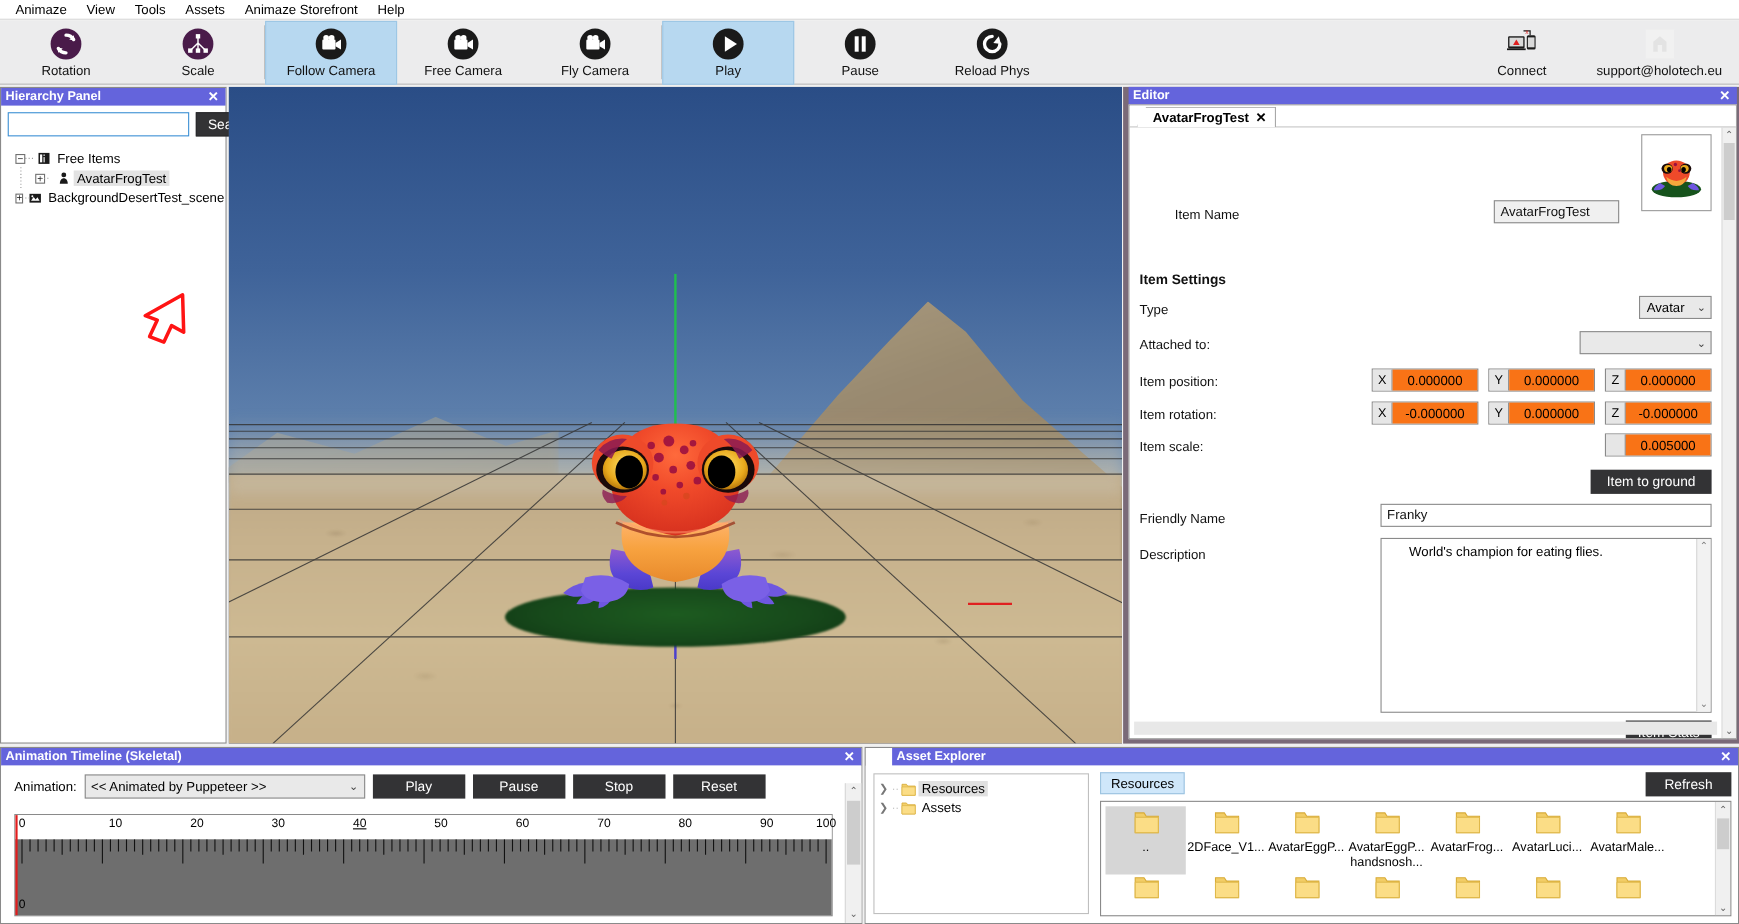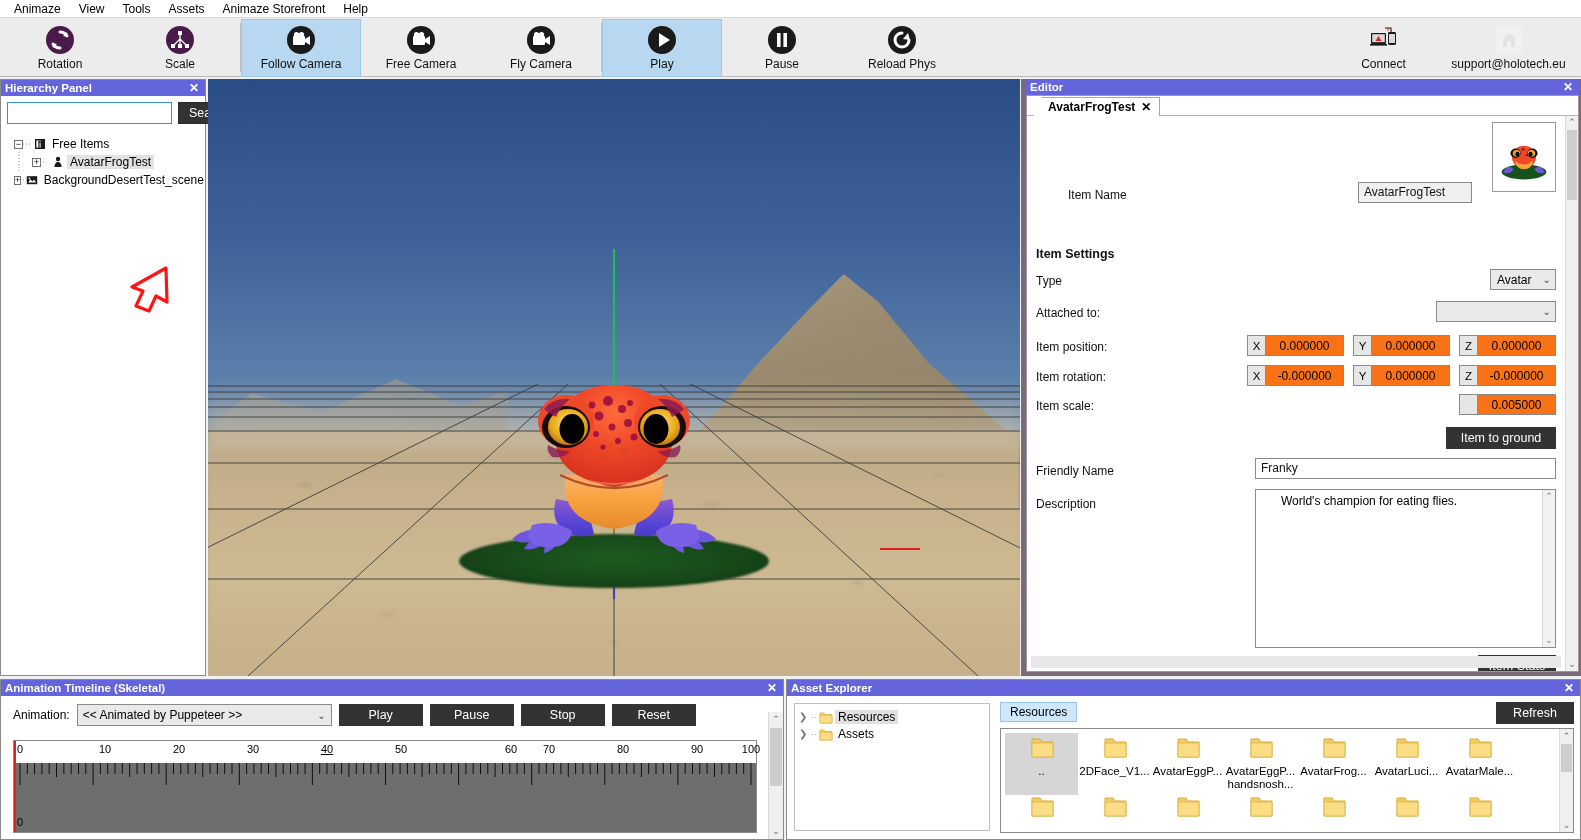--- a/index.html
+++ b/index.html
@@ -152,21 +152,21 @@
   .rulerTop{ position:absolute; left:0; right:0; top:0; height:22px; background:#fff;}
   .rulerBody{ position:absolute; left:0; right:0; top:22px; bottom:0; background:#6e6e6e;}
   .playhead{ position:absolute; left:0px; top:0; bottom:0; width:2px; background:#e11d1d; z-index:3;}
   .rnum{ position:absolute; top:2px; font-size:11px; color:#000; transform:translateX(-50%);}
   .zeroLabel{ position:absolute; left:3px; bottom:4px; font-size:11px; color:#000;}
   .tlscroll{ position:absolute; right:0; top:16px; bottom:0; width:15px; background:#f0f0f0; border-left:1px solid #d8d8d8;}
   .tlscroll .arrw{ height:15px; text-align:center; font-size:9px; color:#666; line-height:15px;}
   .tlscroll .bar{ position:absolute; left:1px; right:1px; top:16px; height:58px; background:#cdcdcd;}
 
   
-  #assets{ left:786px; top:679px; width:795px; height:161px; border:1px solid #8a8a8a; background:#fff;}
+  #assets{ left:786px; top:679px; width:795px; height:161px; border:1px solid #8a8a8a; background:#fff;padding-left:24px;}
   .aebody{ position:absolute; left:0; top:16px; right:0; bottom:0; background:#fff; display:flex;}
   .aetree{ width:196px; margin:7px 0 8px 7px; border:1px solid #bfbfbf; background:#fff; padding:4px 0 0 4px;}
   .aetrow{ display:flex; align-items:center; height:17px; font-size:12px; white-space:nowrap;}
   .chev{ width:12px; color:#777; font-size:10px; cursor:pointer; }
   .aelabel{ padding:0 3px;}
   .aelabel.sel{ background:#e0e0e0;}
   .aeright{ flex:1 1 auto; position:relative; margin:6px 6px 6px 10px;}
   .crumb{ display:inline-block; background:#cfe7fa; border:1px solid #9dc4e0; font-size:12px;
           padding:2px 9px; }
   .refresh{ position:absolute; right:0; top:0; }
@@ -660,21 +660,21 @@
       </div>
 
       <div class="ruler">
         <div class="rulerTop">
           <div class="rnum" style="left:6px;">0</div>
           <div class="rnum" style="left:91px;">10</div>
           <div class="rnum" style="left:165px;text-align:center;">20</div>
           <div class="rnum" style="left:239px;">30</div>
           <div class="rnum" style="left:313px;text-decoration:underline;">40</div>
           <div class="rnum" style="left:387px;">50</div>
-          <div class="rnum" style="left:461px;margin-left:36px;">60</div>
+          <div class="rnum" style="left:461px;">60</div>
           <div class="rnum" style="left:535px;">70</div>
           <div class="rnum" style="left:609px;">80</div>
           <div class="rnum" style="left:683px;">90</div>
           <div class="rnum" style="left:737px;">100</div>
         </div>
         <div class="rulerBody">
           <svg width="744" height="71" style="position:absolute;left:0;top:0;">
             <g id="tickgroup" stroke="#111" stroke-width="1">
                 <line x1="6.0" y1="0" x2="6.0" y2="22"></line>
                 <line x1="13.3" y1="0" x2="13.3" y2="11"></line>

